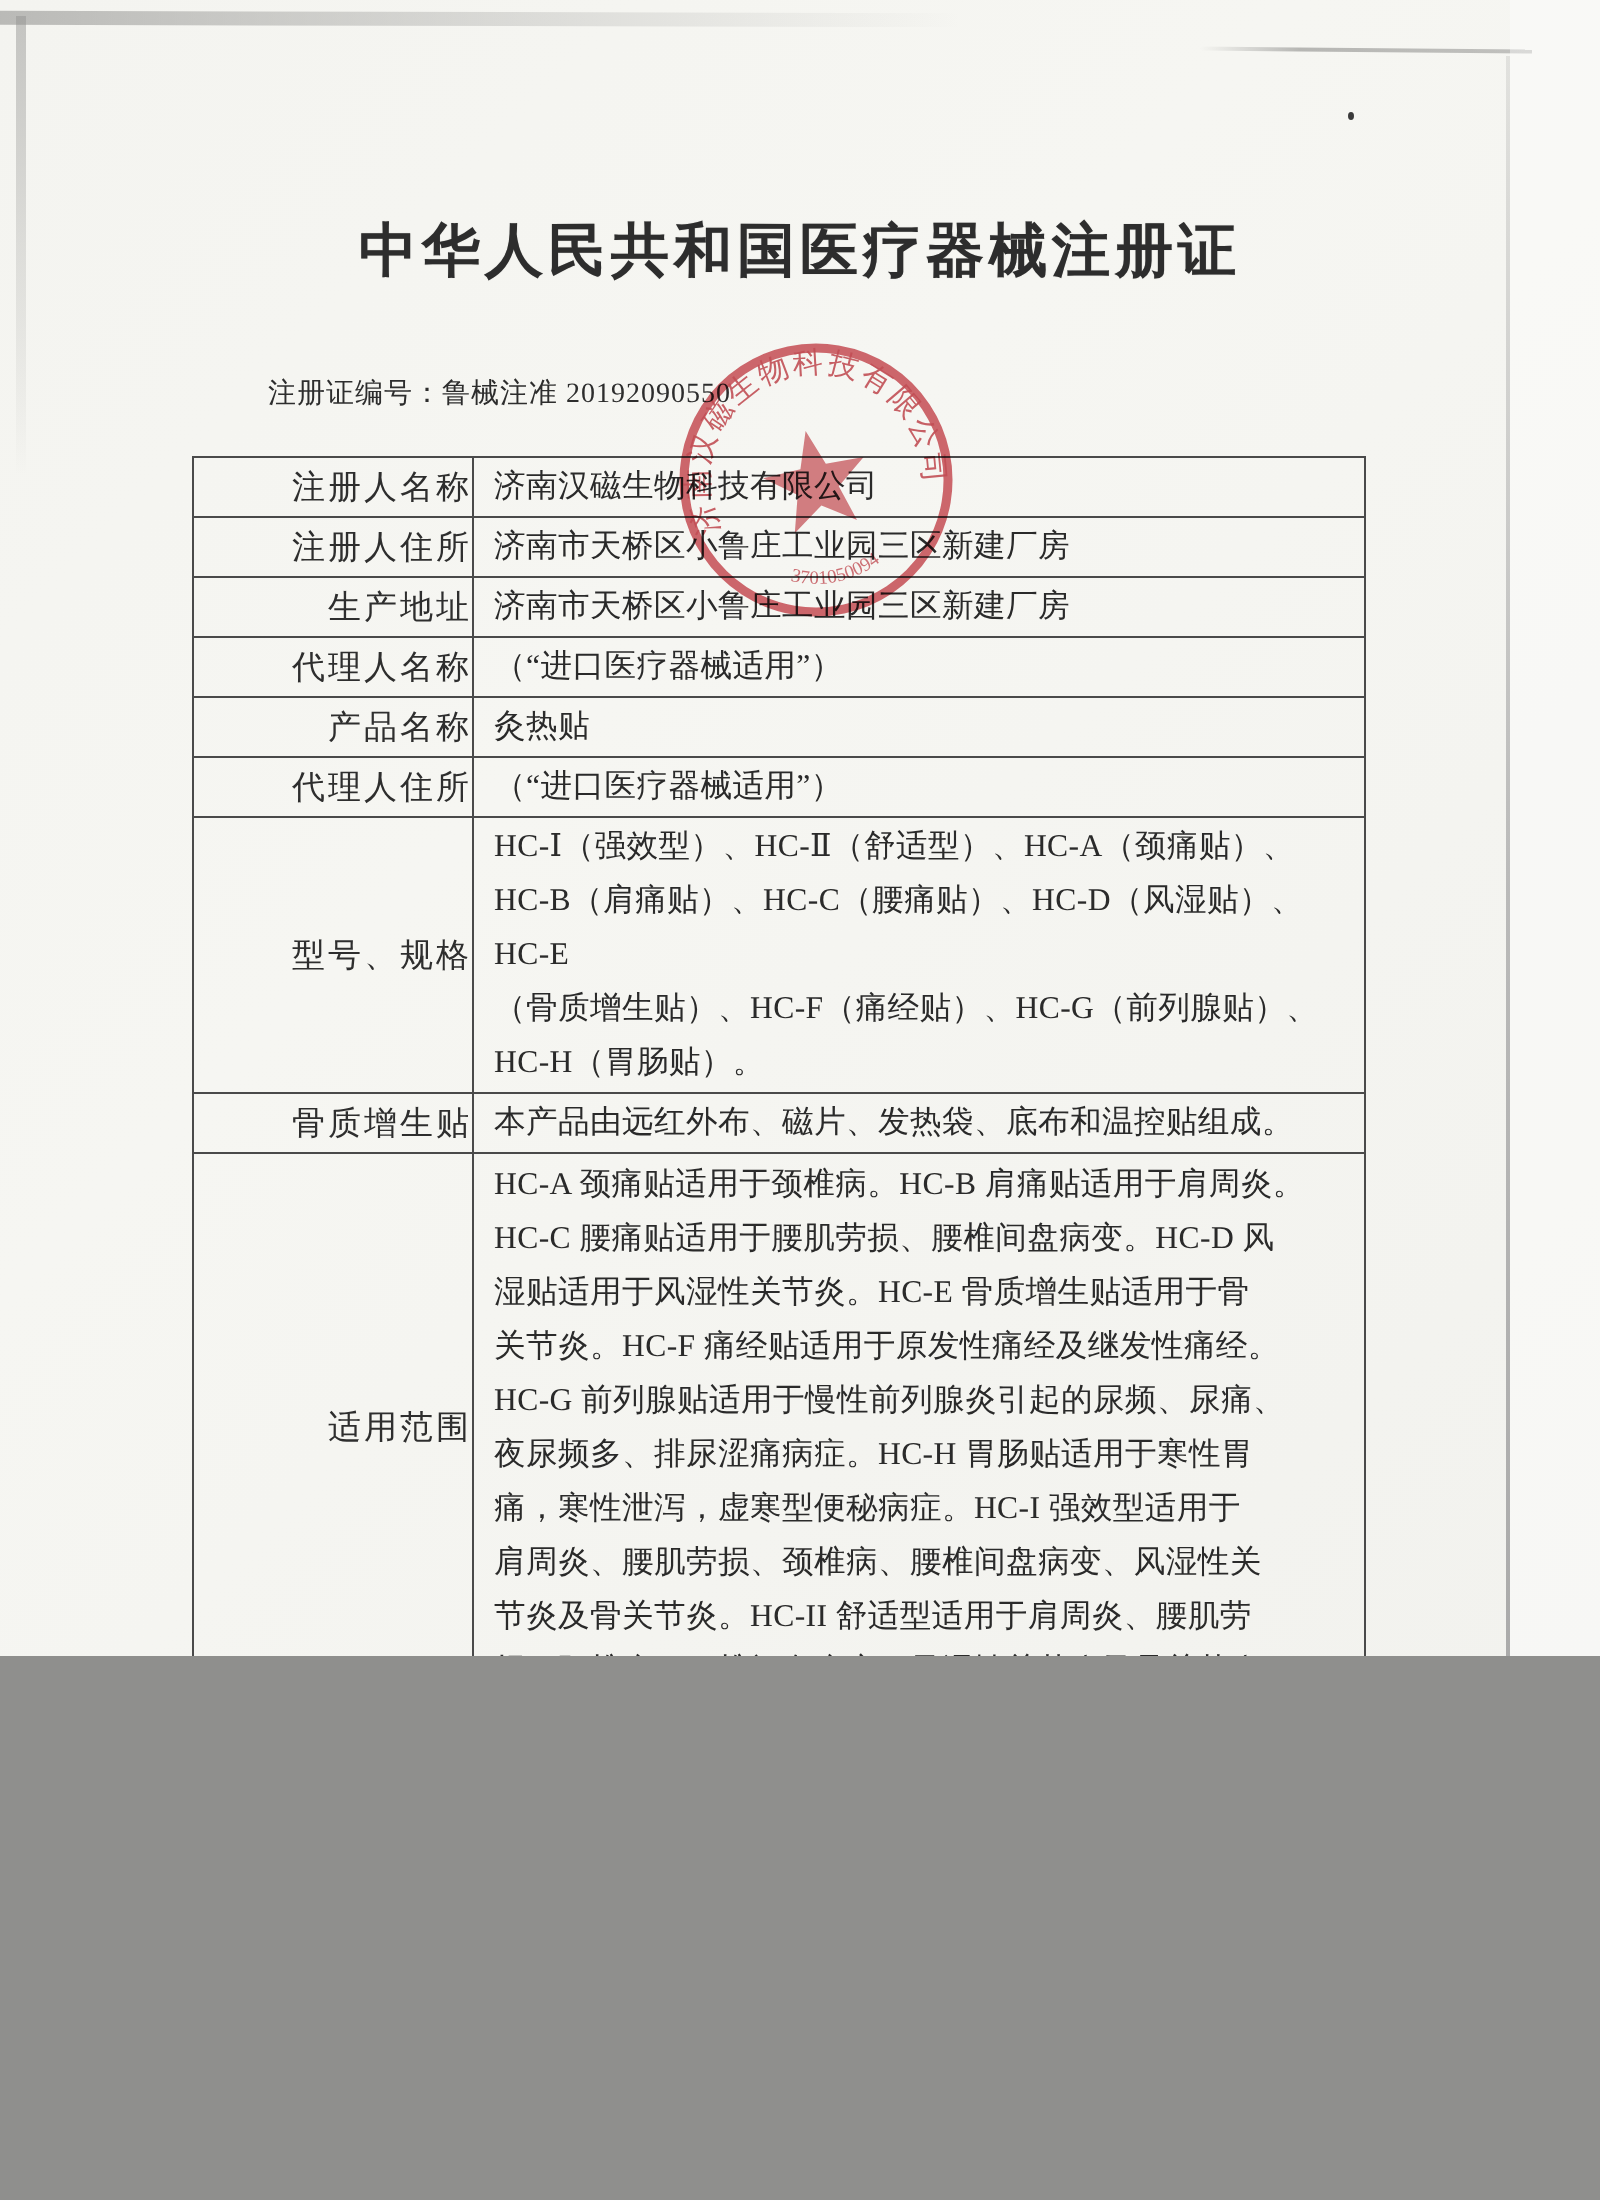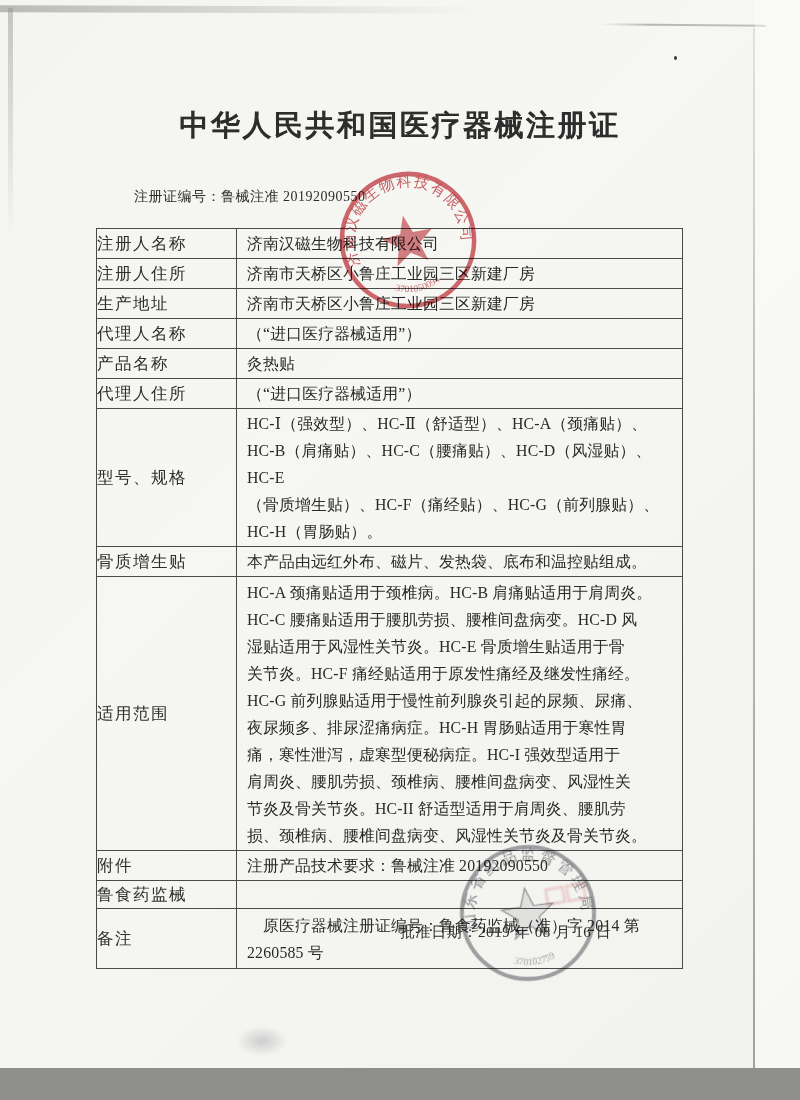--- a/index.html
+++ b/index.html
@@ -1,17 +1,17 @@
 <!DOCTYPE html>
 <html><head>
 <meta charset="utf-8">
 <style>
   html,body{margin:0;padding:0;background:#8f8f8d;}
   .screen{
-    position:relative;width:800px;height:1068px;overflow:hidden;
+    position:relative;width:800px;height:828px;overflow:hidden;
     background:linear-gradient(135deg,#f4f4f0 0%,#f6f6f2 40%,#f2f2ee 100%);
     font-family:"Liberation Serif","DejaVu Serif",serif;color:#2b2b2b;
   }
   
   .edge-top{position:absolute;left:0;top:6px;width:480px;height:7px;
     background:linear-gradient(to right,rgba(138,138,136,.55),rgba(160,160,158,.30) 55%,rgba(160,160,158,0));
     transform:rotate(.15deg);}
   .edge-top-right{position:absolute;left:600px;top:24px;width:166px;height:2px;
     background:linear-gradient(to right,rgba(150,150,148,0),rgba(140,140,138,.6) 30%,rgba(140,140,138,.5));
     transform:rotate(.5deg);}
@@ -29,21 +29,21 @@
   
   .title{position:absolute;left:0;top:106px;width:800px;text-align:center;
     font-size:29px;font-weight:600;letter-spacing:2.5px;color:#2d2d2d;
     text-shadow:0 0 .4px rgba(0,0,0,.35);}
   .regline{position:absolute;left:134px;top:188px;font-size:14px;letter-spacing:.5px;color:#2d2d2d;}
 
   
   .cert-table{position:absolute;left:96px;top:228px;width:587px;
     border-collapse:collapse;table-layout:fixed;}
   .cert-table td{border:1px solid #4a4a4a;vertical-align:middle;line-height:27px;padding:0;}
-  .cert-table td.lab{width:139px;text-align:left;font-size:16.5px;letter-spacing:1.5px;color:#2e2e2e;}
+  .cert-table td.lab{width:139px;text-align:right;font-size:16.5px;letter-spacing:1.5px;color:#2e2e2e;}
   .cert-table td.val{font-size:15.8px;color:#2a2a2a;padding:1px 3px 1px 10px;
     white-space:pre-line;word-break:keep-all;overflow:hidden;letter-spacing:.2px;}
   tr.r-s{height:28px;} tr.r-model{height:112px;} tr.r-scope{height:274px;}
   tr.r-other{height:27px;} tr.r-remark{height:60px;margin-top:12px;}
 
   
   .fline{position:absolute;font-size:15px;letter-spacing:.6px;color:#2c2c2c;}
   .f-dept{left:104px;top:923px;}
   .f-approve{left:400px;top:923px;text-align:right;}
   .f-valid{left:438px;top:951px;}

